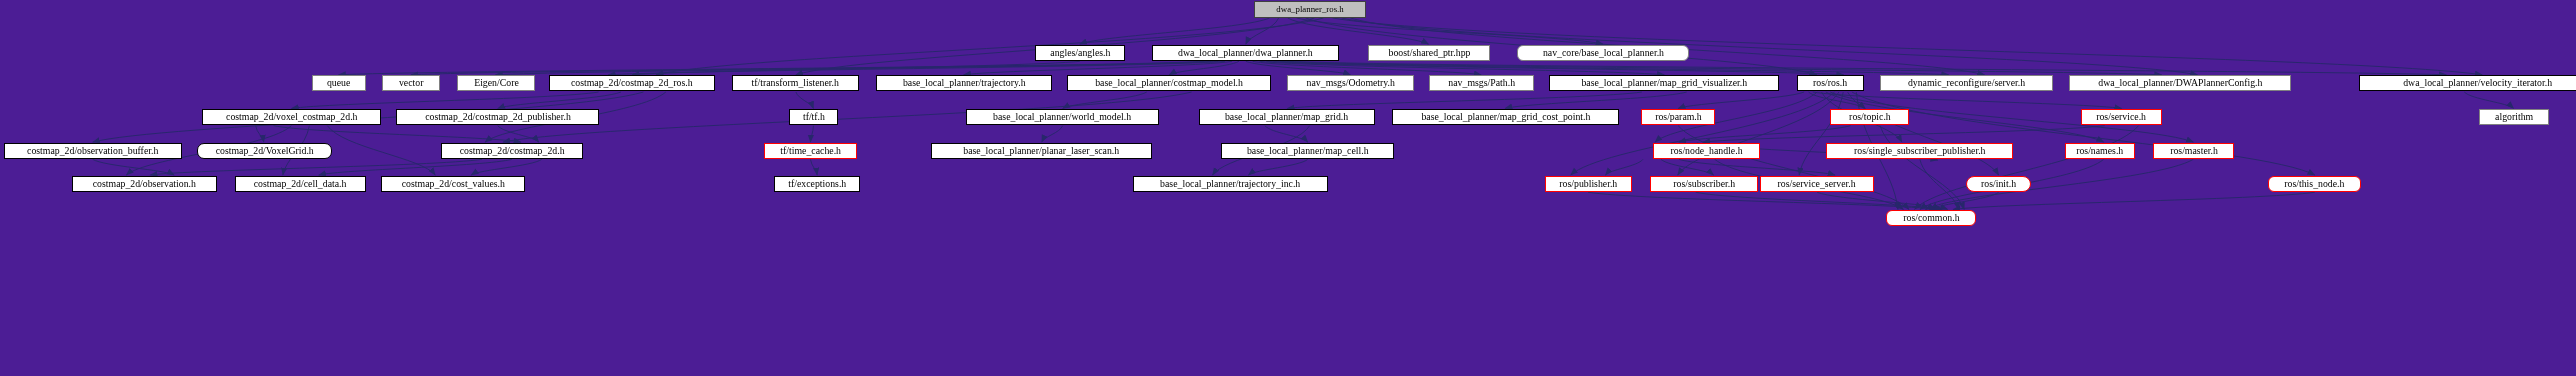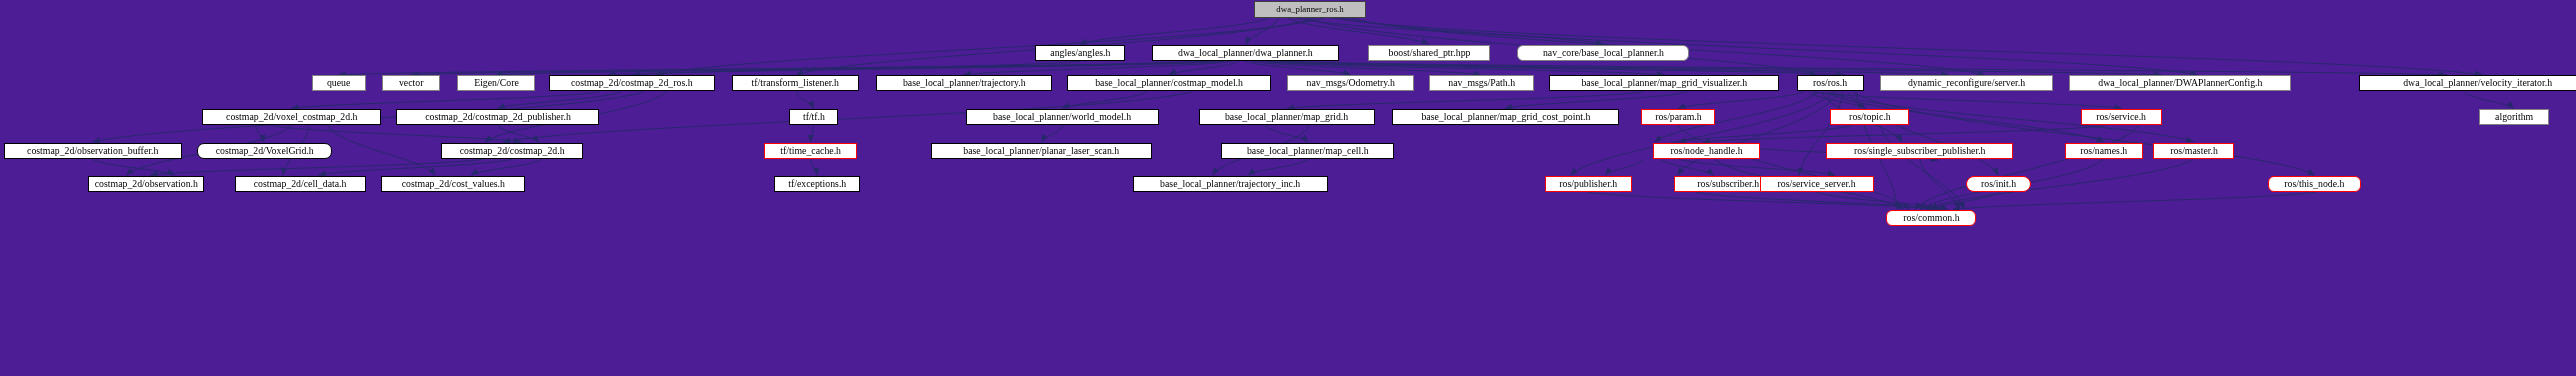--- a/index.html
+++ b/index.html
@@ -212,45 +212,45 @@
       </div>
       <div class="node" style="left: 1221px; top: 143px; width: 173px;">
         <span class="lbl">base_local_planner/map_cell.h</span>
       </div>
       <div class="node red" style="left: 1625px; top: 143px; width: 107px; margin-left: 28px;">
         <span class="lbl">ros/node_handle.h</span>
       </div>
       <div class="node red" style="left: 1826px; top: 143px; width: 187px;">
         <span class="lbl">ros/single_subscriber_publisher.h</span>
       </div>
-      <div class="node red" style="left: 2065px; top: 143px; width: 78px;">
+      <div class="node red" style="left: 2065px; top: 143px; width: 70px;">
         <span class="lbl">ros/names.h</span>
       </div>
       <div class="node red" style="left: 2153px; top: 143px; width: 81px;">
         <span class="lbl">ros/master.h</span>
       </div>
-      <div class="node" style="left: 88px; top: 176px; width: 116px;">
+      <div class="node" style="left: 72px; top: 176px; width: 145px;">
         <span class="lbl">costmap_2d/observation.h</span>
       </div>
       <div class="node" style="left: 235px; top: 176px; width: 131px;">
         <span class="lbl">costmap_2d/cell_data.h</span>
       </div>
       <div class="node" style="left: 381px; top: 176px; width: 144px;">
         <span class="lbl">costmap_2d/cost_values.h</span>
       </div>
       <div class="node" style="left: 774px; top: 176px; width: 86px;">
         <span class="lbl">tf/exceptions.h</span>
       </div>
       <div class="node" style="left: 1133px; top: 176px; width: 195px;">
         <span class="lbl">base_local_planner/trajectory_inc.h</span>
       </div>
       <div class="node red" style="left: 1545px; top: 176px; width: 87px;">
         <span class="lbl">ros/publisher.h</span>
       </div>
-      <div class="node red" style="left: 1650px; top: 176px; width: 108px; margin-left: 24px;">
+      <div class="node red" style="left: 1650px; top: 176px; width: 108px;">
         <span class="lbl">ros/subscriber.h</span>
       </div>
       <div class="node red" style="left: 1760px; top: 176px; width: 114px;">
         <span class="lbl">ros/service_server.h</span>
       </div>
       <div class="node red" style="left: 1966px; top: 176px; width: 65px; border-radius: 8px;">
         <span class="lbl">ros/init.h</span>
       </div>
       <div class="node red" style="left: 2268px; top: 176px; width: 93px; border-radius: 6px;">
         <span class="lbl">ros/this_node.h</span>

